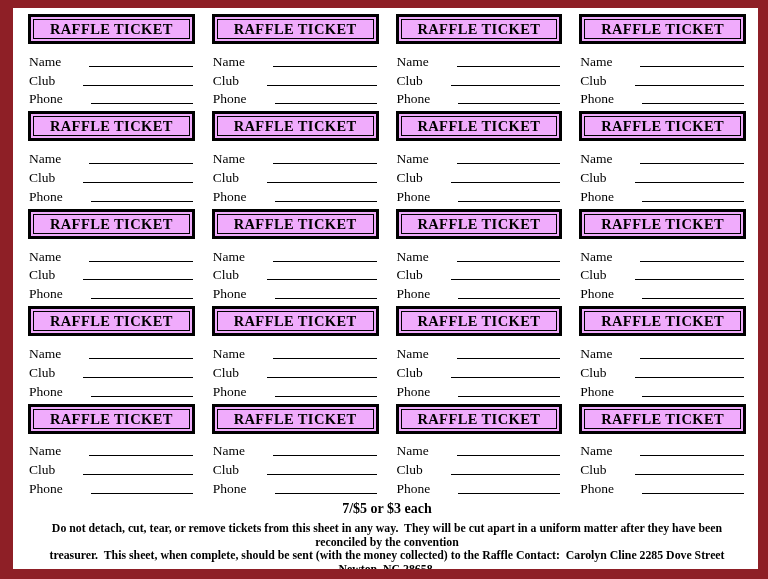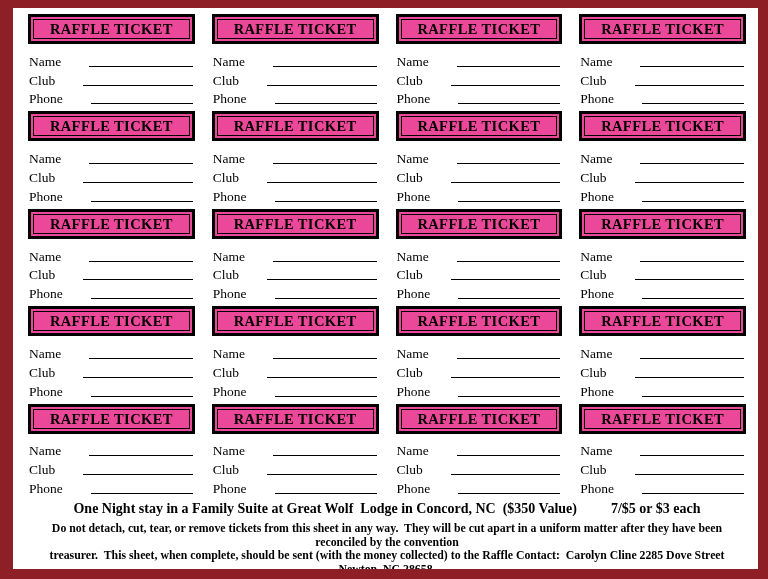--- a/index.html
+++ b/index.html
@@ -21,21 +21,21 @@
   .ticket-grid {
     display: grid;
     grid-template-columns: repeat(4, 1fr);
     column-gap: 17px;
     row-gap: 3px;
   }
   .ticket { padding-bottom: 1px; }
   .ticket-header {
     border: 3px solid #000;
     padding: 2px;
-    background: #ec4899;
+    background: #f0abfc;
   }
   .ticket-header-inner {
     border: 1.5px solid #000;
     text-align: center;
     font-weight: bold;
     font-size: 14.5px;
     line-height: 18px;
     letter-spacing: 0.4px;
   }
   .fields {
@@ -479,20 +479,19 @@
             </div>
             <div class="field-row">
               <span class="field-label">Phone</span>
               <span class="field-line"></span>
             </div>
           </div>
   </div>
 </div>
 
     <div class="prize-row">
-      <span>One Night stay in a Family Suite at Great Wolf  Lodge in Concord, NC  ($350 Value)</span>
       <span>7/$5 or $3 each</span>
     </div>
 
     <div class="instructions" id="instructions"><div>Do not detach, cut, tear, or remove tickets from this sheet in any way.  They will be cut apart in a uniform matter after they have been reconciled by the convention</div><div>treasurer.  This sheet, when complete, should be sent (with the money collected) to the Raffle Contact:  Carolyn Cline 2285 Dove Street Newton, NC 28658.</div><div>Make checks payable to Double Digits MOM.     If you have questions, please contact Carolyn at 828-464-6161 (carolyncline@charter.net)</div></div>
 
   </div>
 </div>
 
 </body></html>

